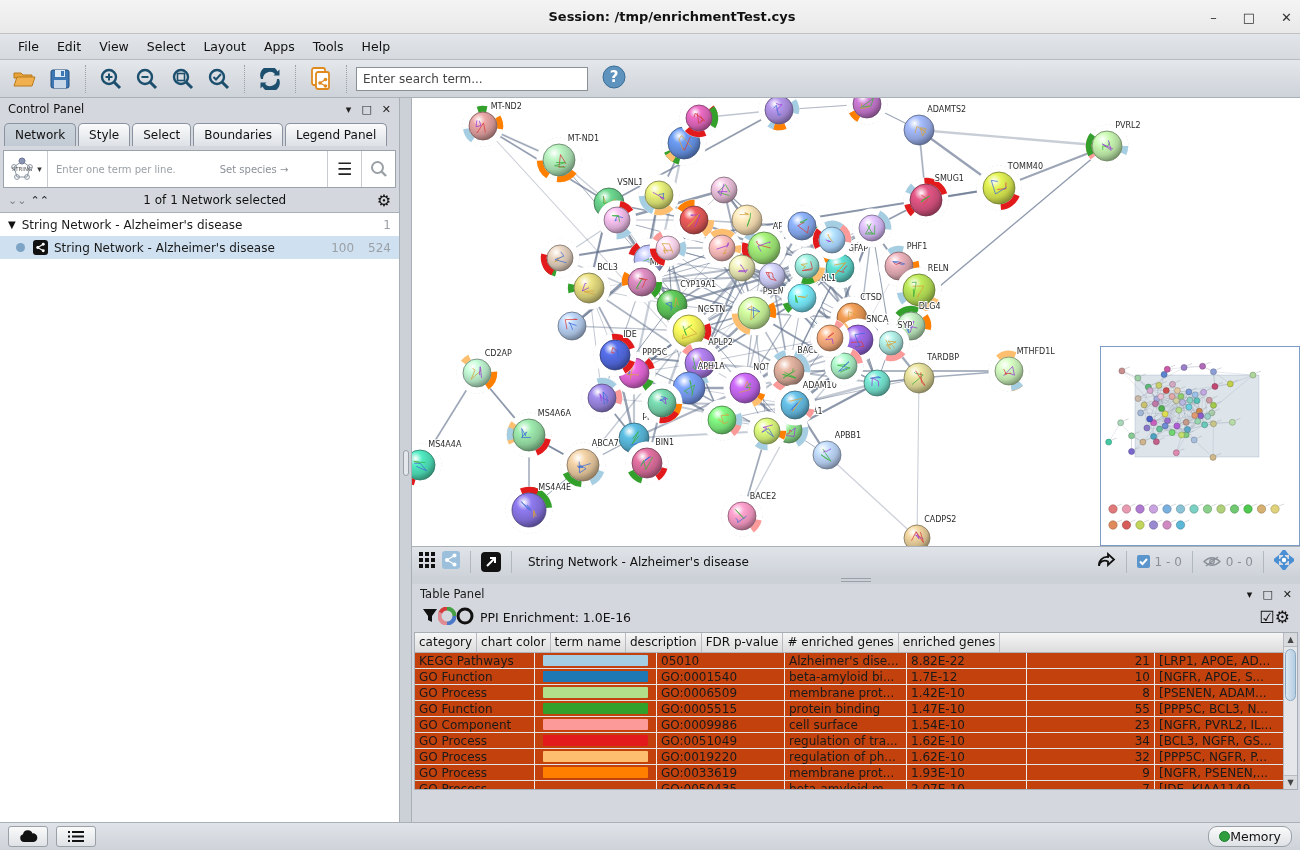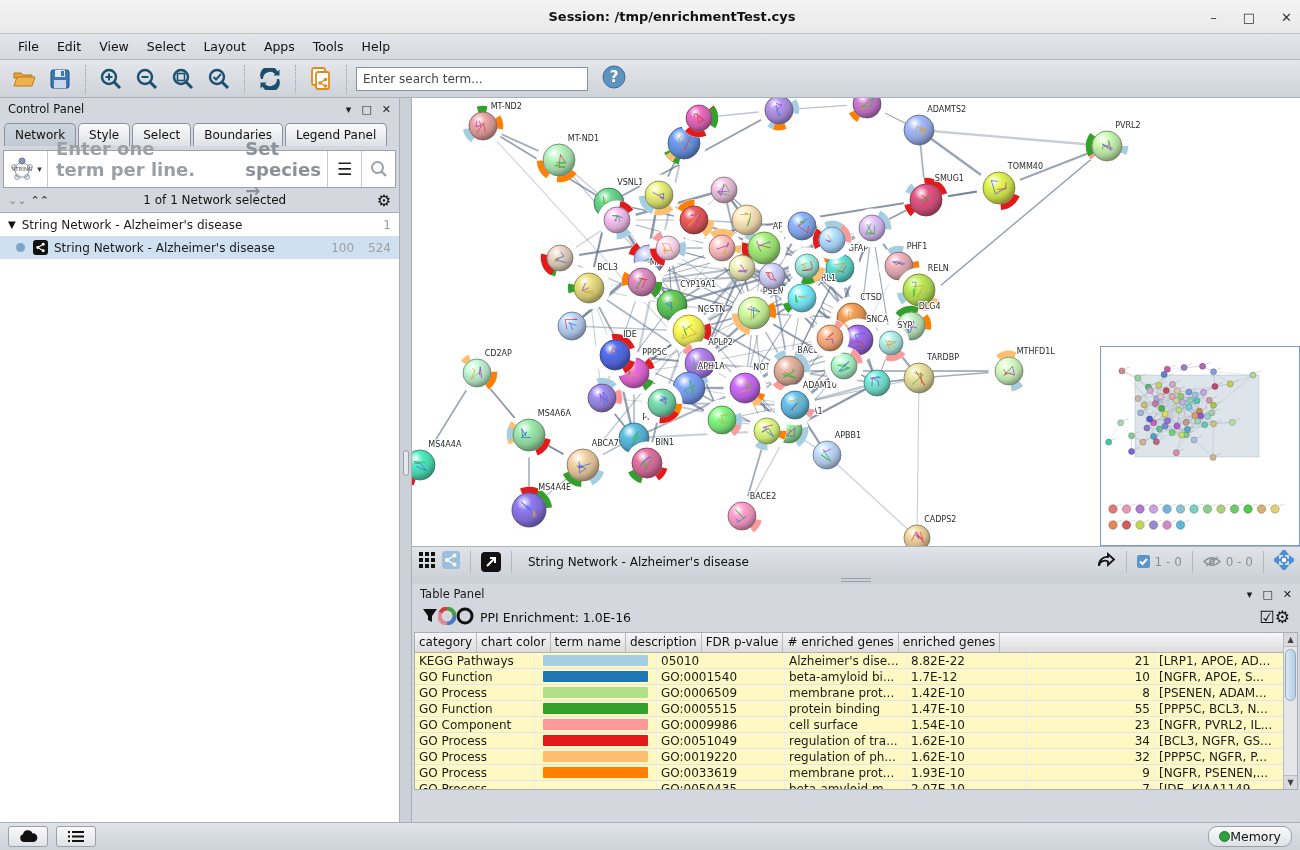--- a/index.html
+++ b/index.html
@@ -32,21 +32,21 @@
   .phead { height:22px; display:flex; align-items:center; padding:0 8px; font-size:11.5px; color:#111; }
   .phead .sp { flex:1; }
   .phead .hicon { margin-left:10px; font-size:11px; color:#222; }
 
   .ptabs { display:flex; padding:0 4px; gap:2px; align-items:flex-end; height:26px; }
   .tab { padding:4px 10px 4px; font-size:12px; background:linear-gradient(#fbfbfc,#dde1e6); border:1px solid #8a94a0; border-bottom:none; border-radius:5px 5px 0 0; color:#111; }
   .tab.active { background:linear-gradient(#ccd4dc,#c2cbd4); font-weight:normal; }
 
   .stringbar { margin:4px 3px 0 3px; height:38px; background:#fff; border:1px solid #9aa2ac; display:flex; align-items:center; }
   .stringbar .logo { width:44px; height:100%; display:flex; align-items:center; justify-content:center; border-right:1px solid #c8ccd2; gap:2px; }
-  .stringbar .terms { flex:1; padding-left:8px; color:#9aa0a6; font-size:18px; display:flex; gap:44px;font-weight:bold; }
+  .stringbar .terms { flex:1; padding-left:8px; color:#9aa0a6; font-size:10px; display:flex; gap:44px; }
   .stringbar .species { color:#8a9098; }
   .stringbar .sbicon { width:34px; height:100%; display:flex; align-items:center; justify-content:center; border-left:1px solid #c8ccd2; font-size:17px; color:#222; }
   .stringbar .mag { color:#9aa0a6; }
 
   .netsel { height:24px; display:flex; align-items:center; padding:0 8px; font-size:12px; }
   .netsel .chev { color:#7a828c; margin-right:4px; font-size:11px; }
   .netsel .chev.up { color:#222; }
   .netsel .lbl { flex:1; text-align:center; color:#111; }
   .gear { font-size:16px; color:#111; }
 
@@ -78,21 +78,21 @@
   .tp-head { height:18px; display:flex; align-items:center; padding:2px 8px 0; font-size:11.5px; }
   .tp-toolbar { height:30px; display:flex; align-items:center; padding:0 10px; }
   .tp-toolbar .ppi { font-size:12.5px; color:#111; margin-left:6px; }
   .tp-toolbar .sp { flex:1; }
   .tp-toolbar .ticon { font-size:17px; color:#111; }
 
   .tblwrap { position:relative; margin:0 2px; height:158px; background:#fff; border:1px solid #a8aeb6; overflow:hidden; }
   .thead { display:flex; height:20px; background:linear-gradient(#f6f6f6,#dcdcdc); border-bottom:1px solid #b0b4ba; }
   .th { font-size:12px; color:#111; padding:2px 4px; border-right:1px solid #b8bcc2; overflow:hidden; white-space:nowrap; }
   .tbody { height:138px; overflow:hidden; }
-  .tr { display:flex; height:16px; border-bottom:1px solid #e2e4e8; background:#fef9c3; }
+  .tr { display:flex; height:16px; border-bottom:1px solid #e2e4e8; background:#c2410c; }
   .td { font-size:12px; padding:0 4px; border-right:1px solid #eceef0; overflow:hidden; white-space:nowrap; line-height:16px; }
   .c0{width:120px;} .c1{width:122px;} .c2{width:128px;} .c3{width:122px;} .c4{width:120px;} .c5{width:128px; } .c6{width:134px;}
   .td.c5 { text-align:right; }
   .swatch { height:11px; margin:2px 4px; border-radius:1px; }
 
   .vscroll { position:absolute; right:0; top:0; width:14px; height:100%; background:#e4e6ea; border-left:1px solid #b8bcc2; display:flex; flex-direction:column; }
   .varrow { height:14px; text-align:center; font-size:8px; color:#444; line-height:14px; background:#d8dade; border-bottom:1px solid #b8bcc2; }
   .varrow.down { border-top:1px solid #b8bcc2; border-bottom:none; }
   .vtrack { flex:1; position:relative; }
   .vthumb { position:absolute; left:1px; top:2px; width:11px; height:52px; background:linear-gradient(90deg,#dce8f2,#b4cde2); border:1px solid #8aa8c2; border-radius:6px; }

